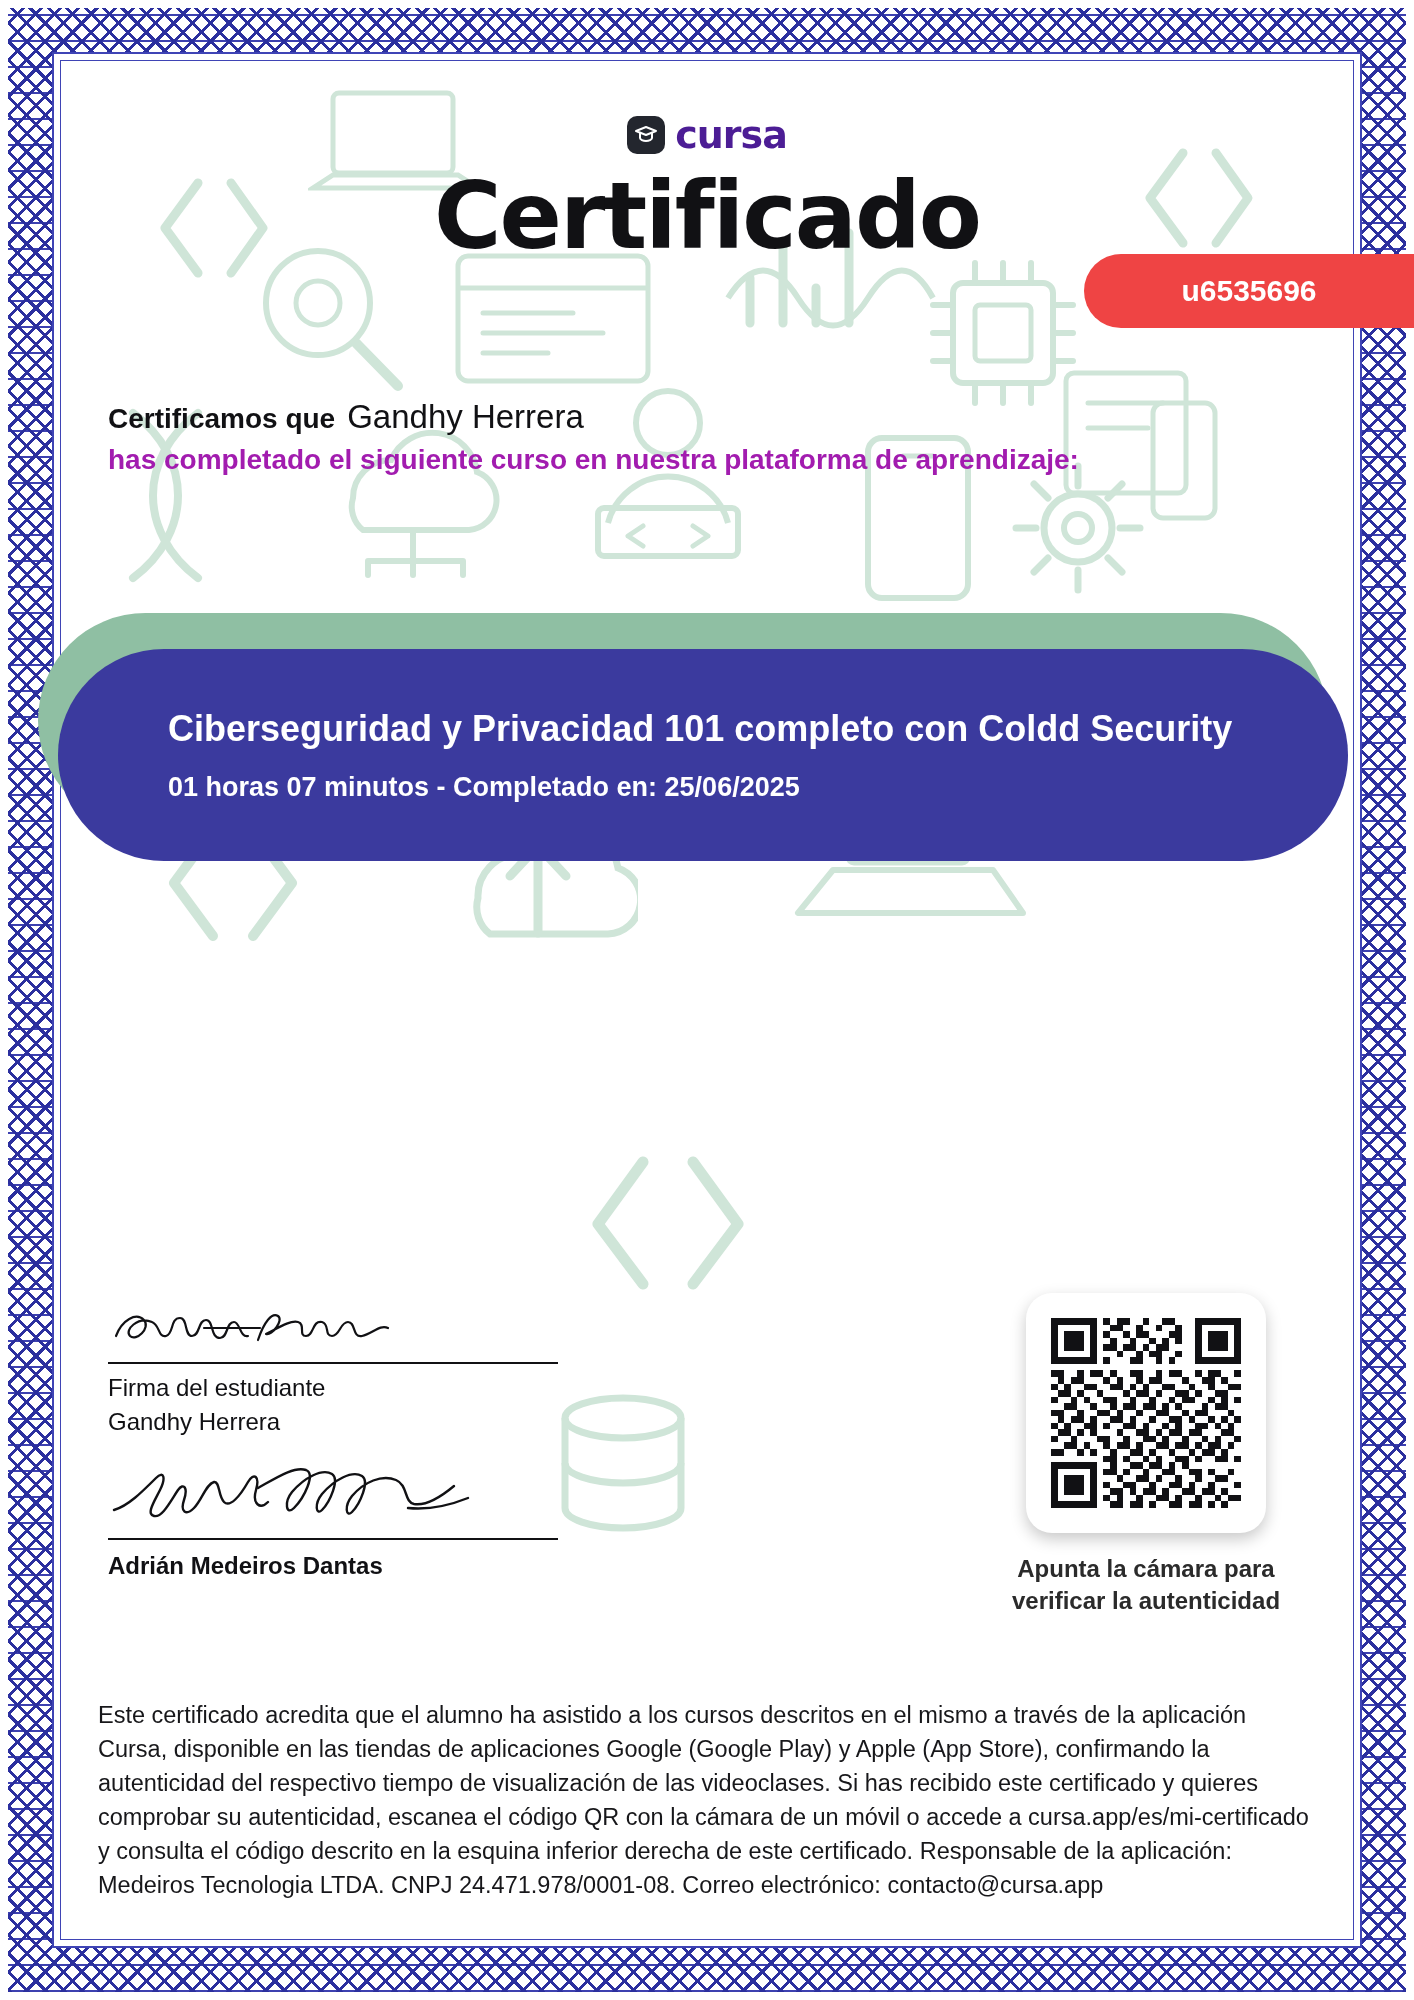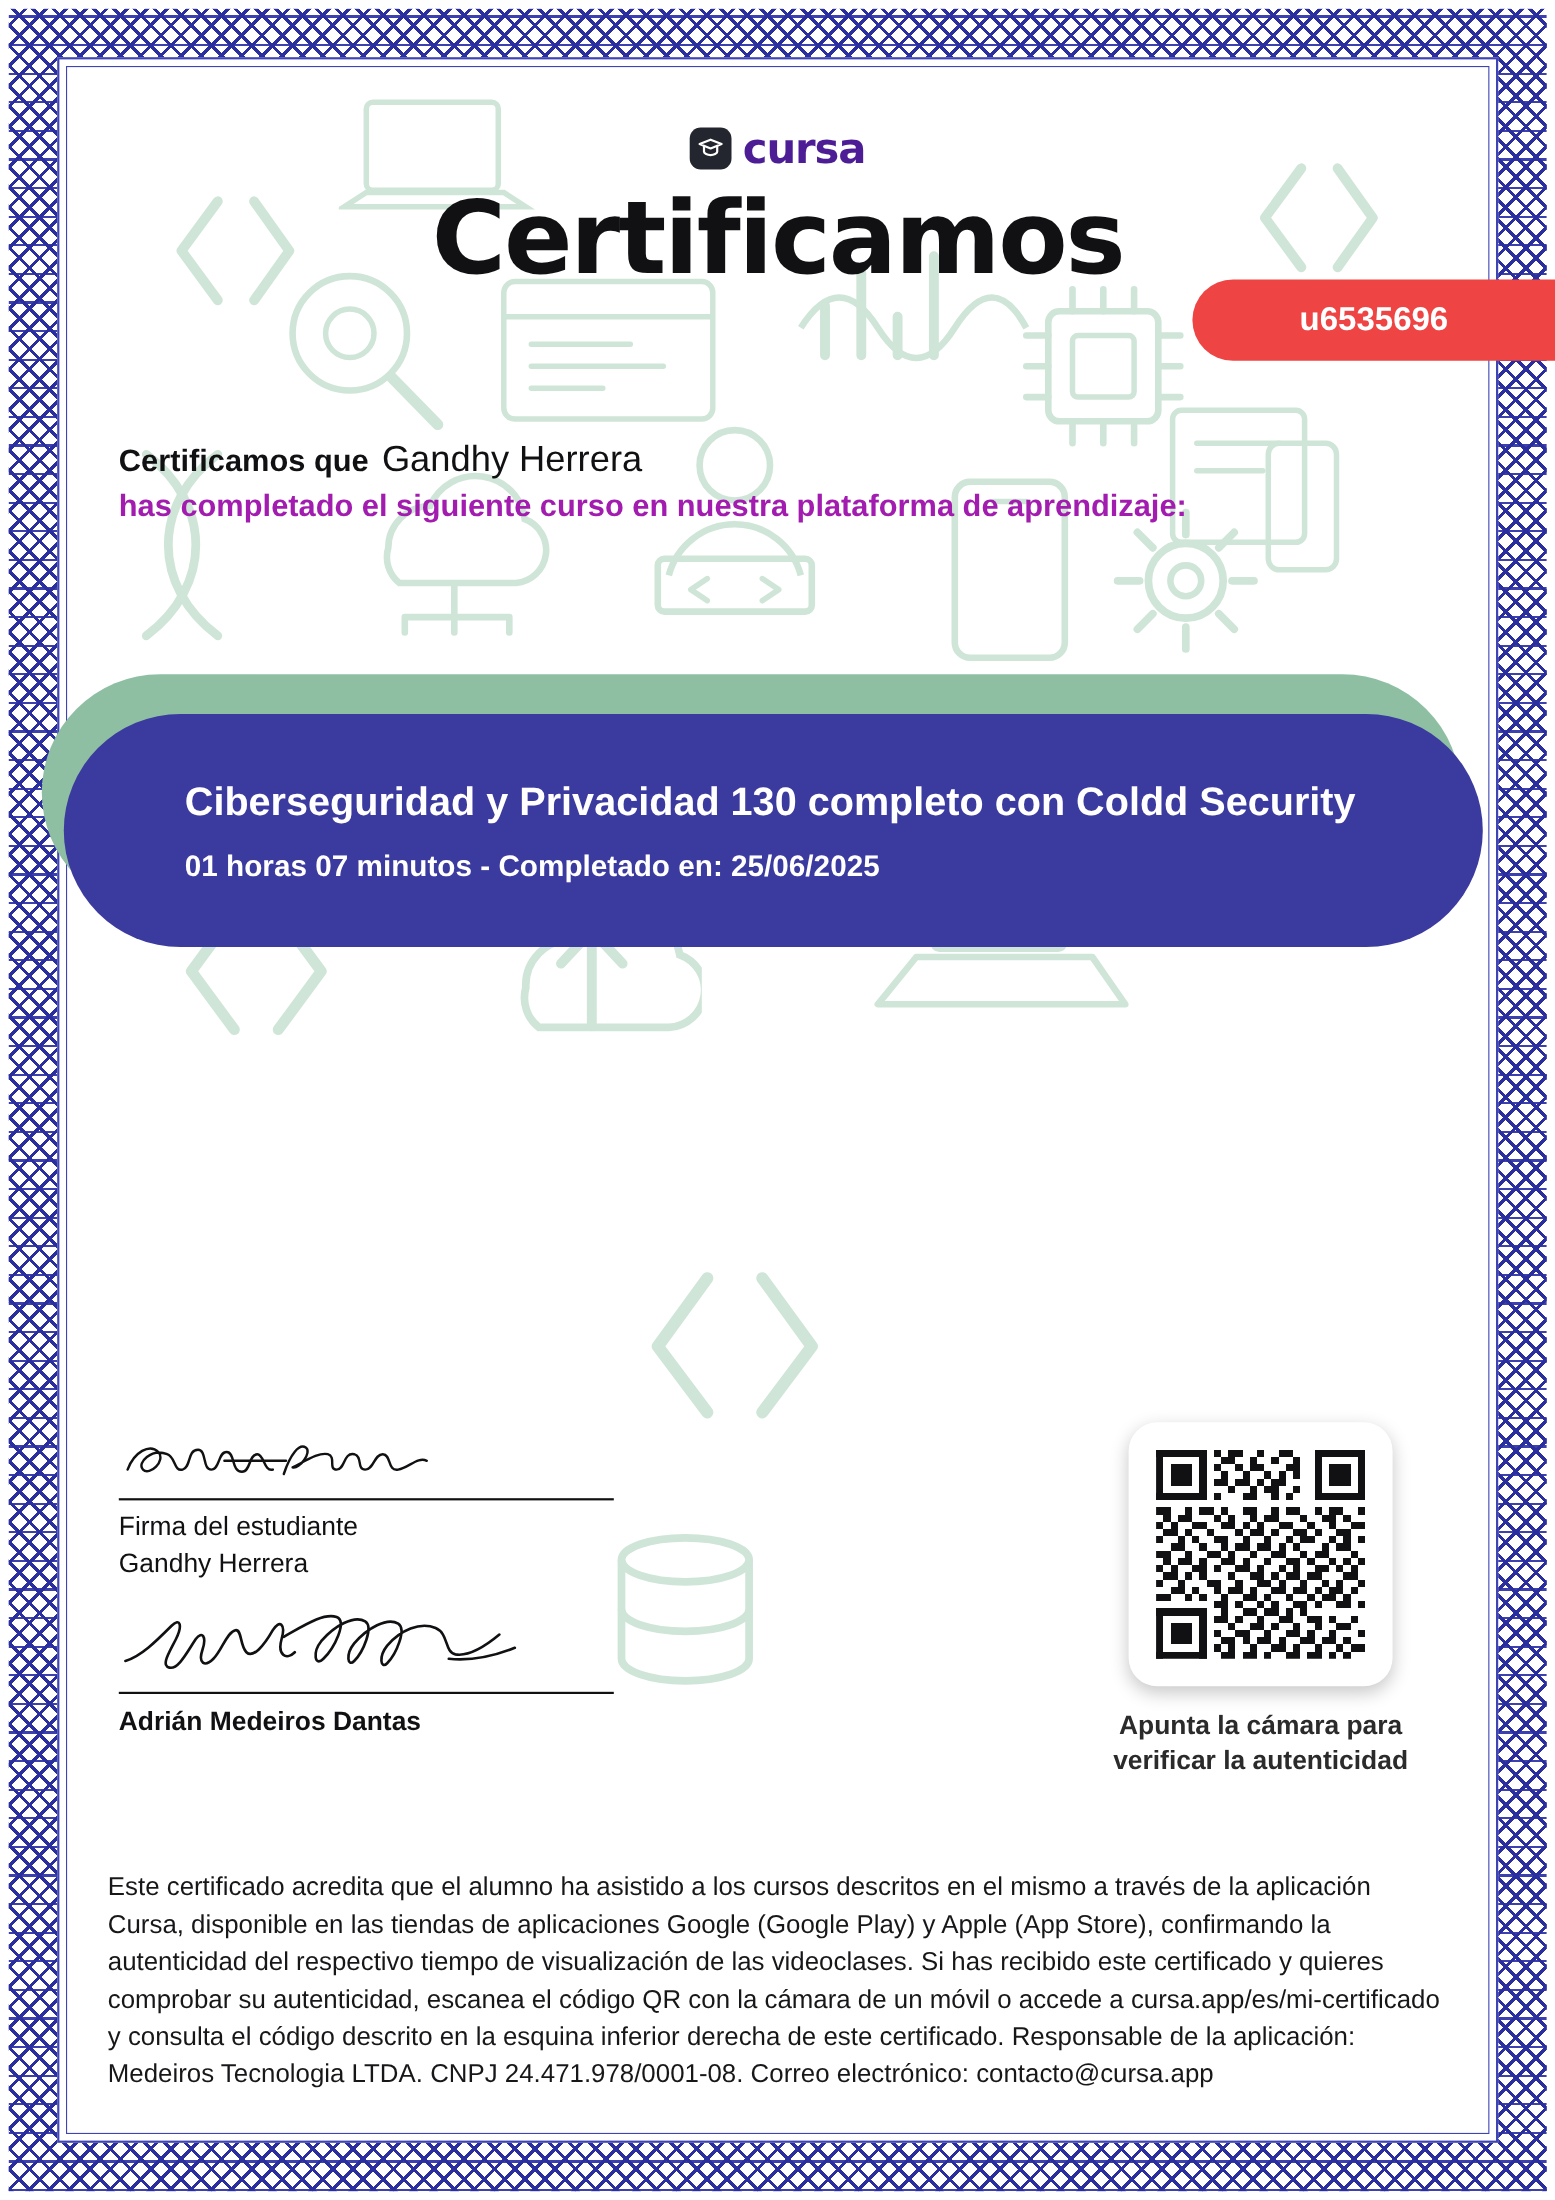--- a/index.html
+++ b/index.html
@@ -378,36 +378,36 @@
     <div class="logo-row">
       <span class="logo-mark">
         <svg width="24" height="24" viewBox="0 0 24 24" fill="none" stroke="#ffffff" stroke-width="2" stroke-linecap="round" stroke-linejoin="round">
           <path d="M2 8 L12 4 L22 8 L12 12 Z"></path>
           <path d="M6 10 V15 C6 16.5 9 18 12 18 C15 18 18 16.5 18 15 V10"></path>
         </svg>
       </span>
       <span class="logo-text">cursa</span>
     </div>
 
-    <div class="cert-title">Certificamos</div>
+    <div class="cert-title">Certificado</div>
 
     <div class="code-pill">u6535696</div>
 
     <div class="intro">
       <div class="intro-line1">
         <span class="intro-strong">Certificamos que</span>
         <span class="student-name">Gandhy Herrera</span>
       </div>
       <div class="intro-line2">has completado el siguiente curso en nuestra plataforma de aprendizaje:</div>
     </div>
 
     <div class="banner-wrap">
       <div class="banner-back"></div>
       <div class="banner-front">
-        <div class="course-name">Ciberseguridad y Privacidad 130 completo con Coldd Security</div>
+        <div class="course-name">Ciberseguridad y Privacidad 101 completo con Coldd Security</div>
         <div class="course-meta">01 horas 07 minutos - Completado en: 25/06/2025</div>
       </div>
     </div>
 
     <div class="sig-block">
       <svg class="sig-img" width="300" height="62" viewBox="0 0 300 62" fill="none" stroke="#111114" stroke-width="2.2" stroke-linecap="round" stroke-linejoin="round">
         <path d="M8 38 C14 22 28 14 36 22 C43 30 28 44 22 38 C16 32 30 18 44 24 C52 27 50 40 58 38 C66 36 62 20 72 20 C80 20 76 38 84 38 C92 38 90 22 98 22 C106 22 102 40 112 40 C120 40 118 24 126 24 C132 24 132 40 140 38"></path>
         <path d="M96 30 L152 30"></path>
         <path d="M150 42 C156 24 164 14 170 18 C176 22 164 38 158 36 C170 30 182 22 190 24 C198 26 190 38 198 38 C206 38 204 22 214 24 C222 26 216 38 224 38 C232 38 232 24 240 24 C248 24 244 40 254 38 C264 36 272 26 280 30"></path>
       </svg>

